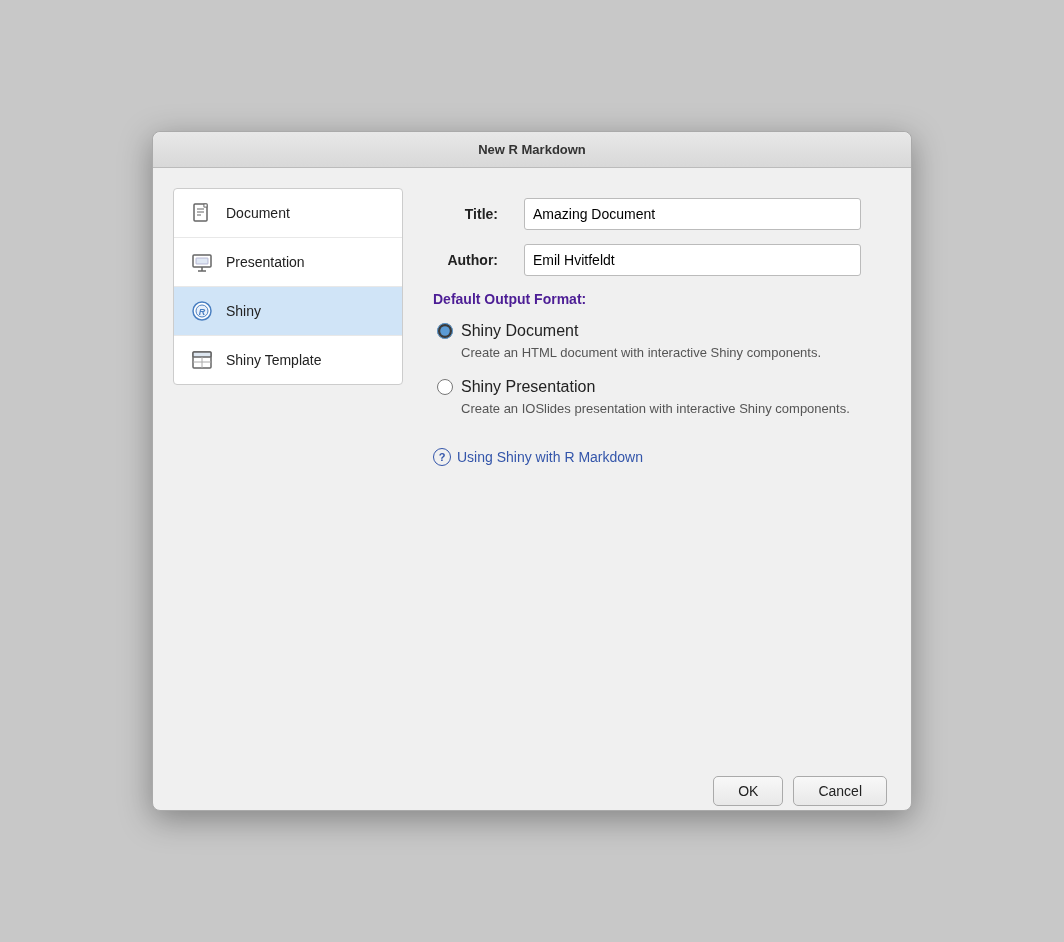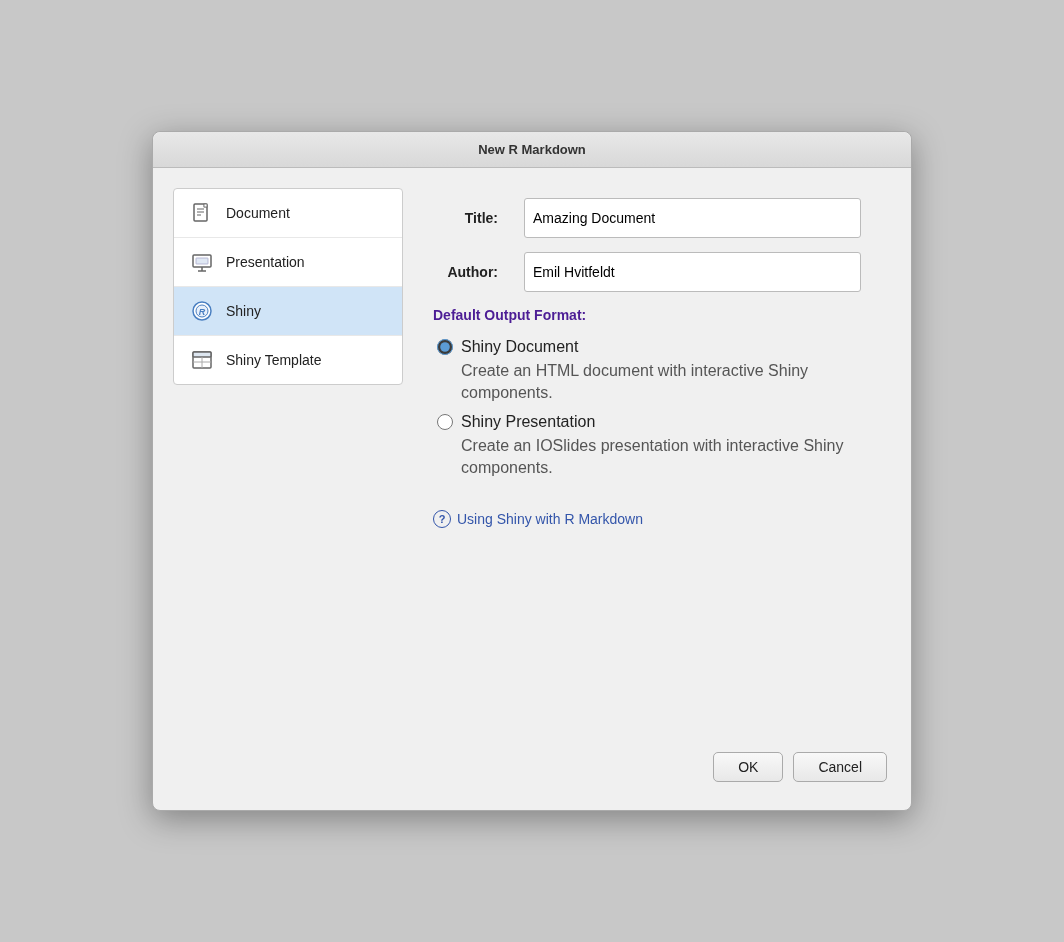--- a/index.html
+++ b/index.html
@@ -110,40 +110,40 @@
       font-size: 14px;
       font-weight: 600;
       color: #222;
       width: 65px;
       text-align: right;
       flex-shrink: 0;
     }
 
     .field-input {
       flex: 1;
-      height: 40px;
+      height: 32px;
       border: 1px solid #bbb;
       border-radius: 3px;
       padding: 4px 8px;
       font-size: 14px;
       background: #fff;
       outline: none;
     }
 
     .section-title {
       font-size: 14px;
       font-weight: 700;
       color: #4c1d95;
       margin-top: 6px;
     }
 
     .radio-group {
       display: flex;
       flex-direction: column;
-      gap: 8px;
+      gap: 16px;
       margin-left: 4px;
     }
 
     .radio-option {
       display: flex;
       flex-direction: column;
       gap: 4px;
     }
 
     .radio-label-row {
@@ -159,21 +159,21 @@
       cursor: pointer;
     }
 
     .radio-label {
       font-size: 16px;
       font-weight: 500;
       color: #222;
     }
 
     .radio-desc {
-      font-size: 16px;
+      font-size: 13px;
       color: #555;
       margin-left: 24px;
       line-height: 1.4;
     }
 
     .help-link {
       display: flex;
       align-items: center;
       gap: 6px;
       margin-top: 16px;
@@ -195,21 +195,21 @@
       color: #3355aa;
       font-weight: 700;
       flex-shrink: 0;
     }
 
     
     .dialog-footer {
       display: flex;
       justify-content: flex-end;
       gap: 10px;
-      padding: 14px 24px 28px;
+      padding: 14px 24px 4px;
     }
 
     .btn {
       padding: 6px 24px;
       border-radius: 5px;
       font-size: 14px;
       cursor: pointer;
       border: 1px solid #aaa;
       background: linear-gradient(to bottom, #f8f8f8, #e8e8e8);
       color: #222;

